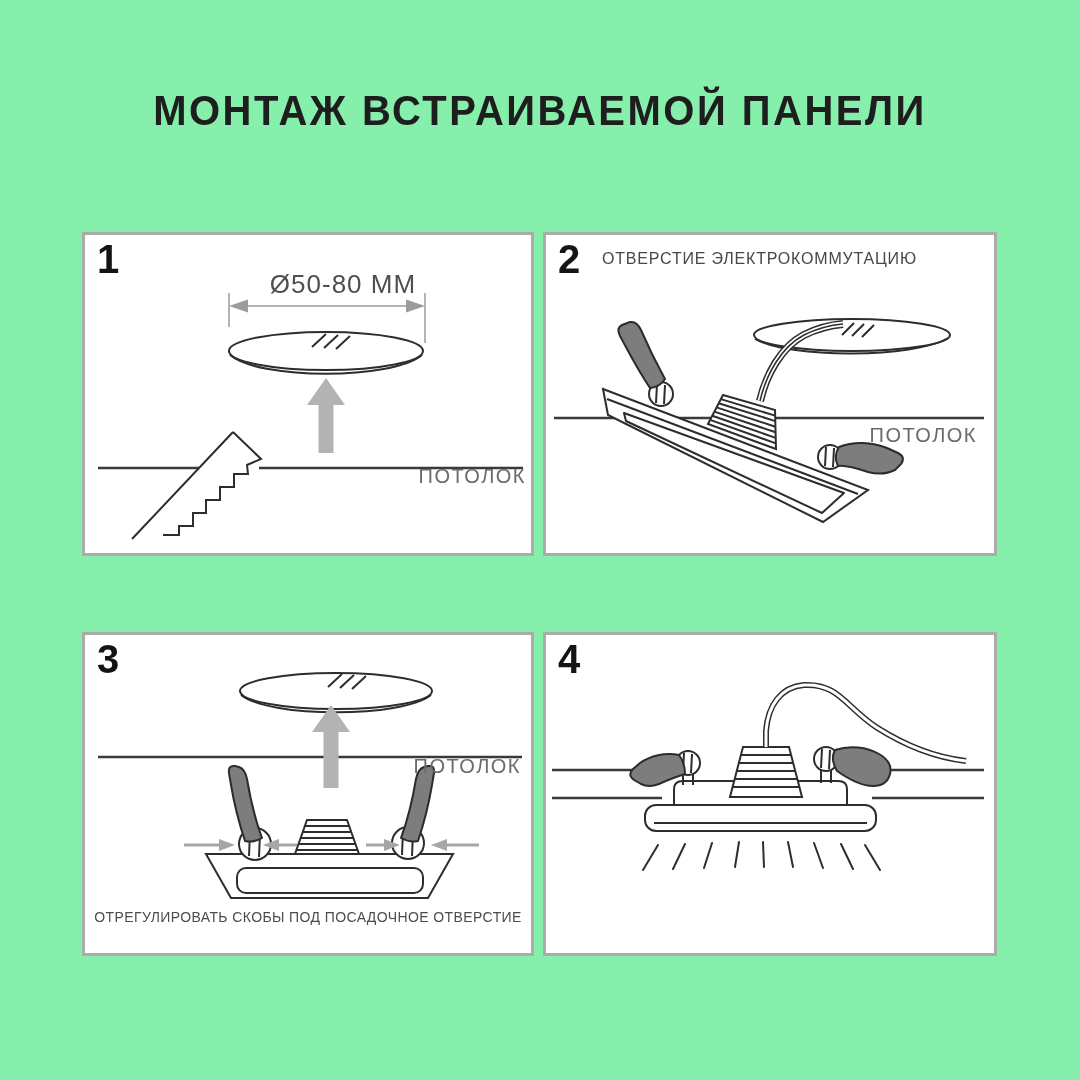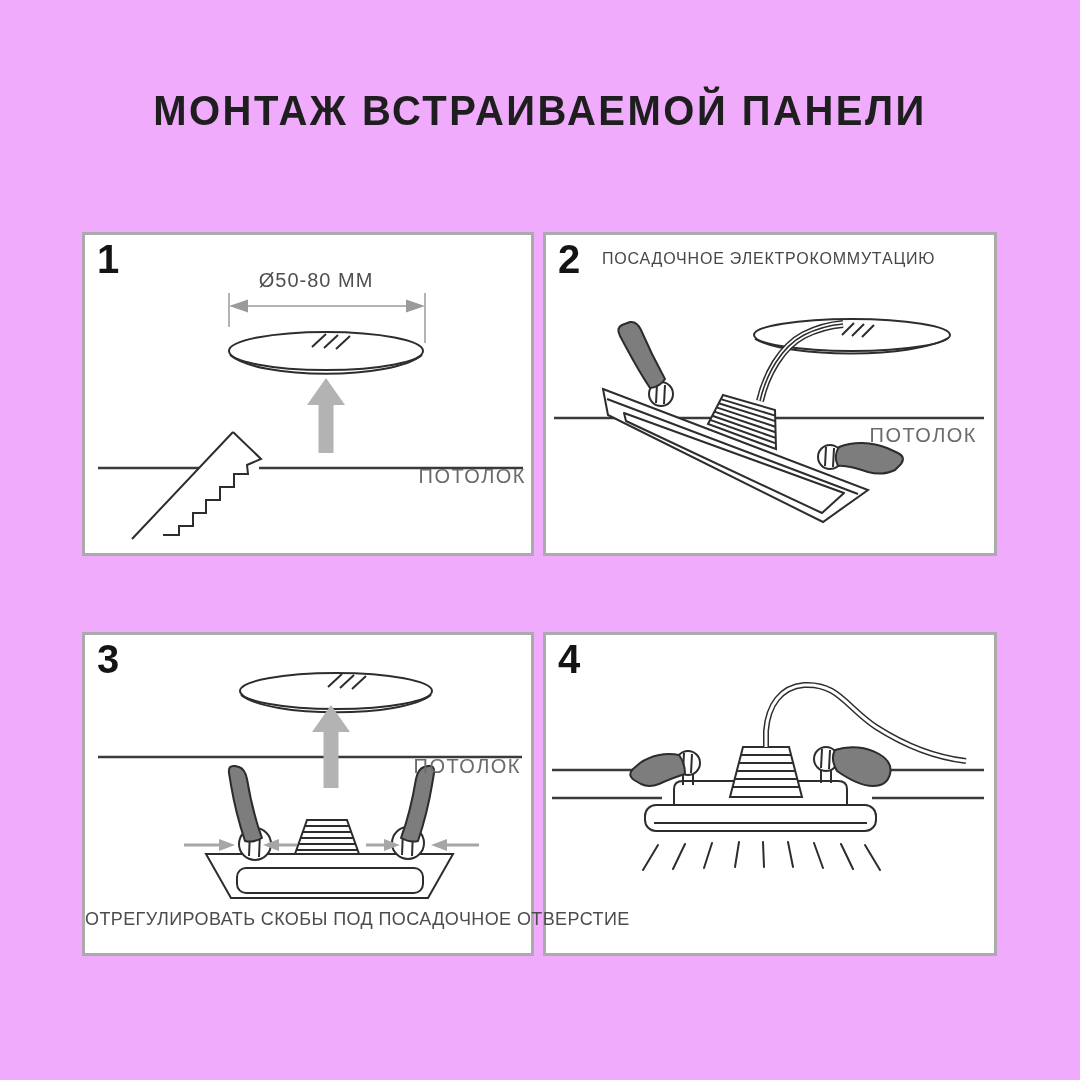--- a/index.html
+++ b/index.html
@@ -1,29 +1,29 @@
 <!DOCTYPE html>
 <html><head>
 <meta charset="utf-8">
 <style>
   html,body{margin:0;padding:0;}
   body{width:1080px;height:1080px;font-family:"Liberation Sans",sans-serif;}
-  .stage{position:relative;width:1080px;height:1080px;background:#f0abfc;overflow:hidden;}
+  .stage{position:relative;width:1080px;height:1080px;background:#86efac;overflow:hidden;}
   .title{position:absolute;left:0;top:88px;width:100%;text-align:center;
          font-size:40px;font-weight:700;letter-spacing:2.5px;color:#1e1e1e;
          transform:scaleY(1.04);}
   .panel{position:absolute;background:#ffffff;border:3px solid #ababab;box-sizing:border-box;}
   .panel svg{position:absolute;left:0;top:0;width:446px;height:318px;display:block;}
   .num{position:absolute;left:12px;top:2px;font-size:40px;font-weight:700;color:#141414;z-index:3;}
   .ceil-label{position:absolute;font-size:20px;letter-spacing:1.5px;color:#6b6b6b;z-index:3;white-space:nowrap;margin-top:28px;}
-  .dim-label{position:absolute;left:121px;top:34px;width:220px;text-align:center;
-             font-size:20px;letter-spacing:1px;color:#4f4f4f;z-index:3;white-space:nowrap;}
+  .dim-label{position:absolute;left:148px;top:34px;width:220px;text-align:center;
+             font-size:26px;letter-spacing:1px;color:#4f4f4f;z-index:3;white-space:nowrap;}
   .instruction{position:absolute;left:56px;top:15px;font-size:16px;letter-spacing:0.8px;
                color:#474747;z-index:3;white-space:nowrap;}
-  .caption{position:absolute;left:0;top:274px;width:100%;text-align:center;font-size:18px;
+  .caption{position:absolute;left:0;top:274px;width:100%;text-align:center;font-size:14px;
            letter-spacing:0.4px;color:#4c4c4c;z-index:3;white-space:nowrap;}
   
   .ln{stroke:#2d2d2d;stroke-width:2;fill:none;}
   .lnw{stroke:#2d2d2d;stroke-width:2;fill:#ffffff;}
   .ceil{stroke:#3a3a3a;stroke-width:2.5;fill:none;}
   .dim{stroke:#9b9b9b;stroke-width:1.5;fill:none;}
   .dimfill{fill:#9b9b9b;stroke:none;}
   .softarrow{fill:#b3b3b3;stroke:none;}
   .clip{fill:#7d7d7d;stroke:#2c2c2c;stroke-width:2;stroke-linejoin:round;}
   .adjarrow{stroke:#a6a6a6;stroke-width:3;fill:none;}
@@ -61,21 +61,21 @@
         <path class="ceil" d="M13,233 H114 M174,233 H438"></path>
       </g>
       <g>
         <path class="ln" stroke-width="2.5" d="M47,304 L148,197 M148,197 L176,224 L162,230 L163,239 L149,239 L149,252 L135,252 L135,265 L121,265 L121,278 L108,278 L108,291 L94,291 L94,300 L78,300"></path>
       </g>
     </svg>
   </section>
 
   <section class="panel" style="left:543px;top:232px;width:454px;height:324px;">
     <div class="num">2</div>
-    <div class="instruction">ПОСАДОЧНОЕ ЭЛЕКТРОКОММУТАЦИЮ</div>
+    <div class="instruction">ОТВЕРСТИЕ ЭЛЕКТРОКОММУТАЦИЮ</div>
     <div class="ceil-label" style="right:17px;top:161px;">ПОТОЛОК</div>
     <svg viewBox="0 0 446 318">
       <g>
         <path class="ceil" d="M8,183 H438"></path>
       </g>
       <g>
         <path class="lnw" d="M57,154 L322,255 L277,287 L62,180 Z"></path>
         <path class="ln" d="M61,164 L312,259"></path>
         <path class="ln" stroke-linejoin="round" d="M78,178 L298,258 L276,278 L80,186 Z"></path>
       </g>

